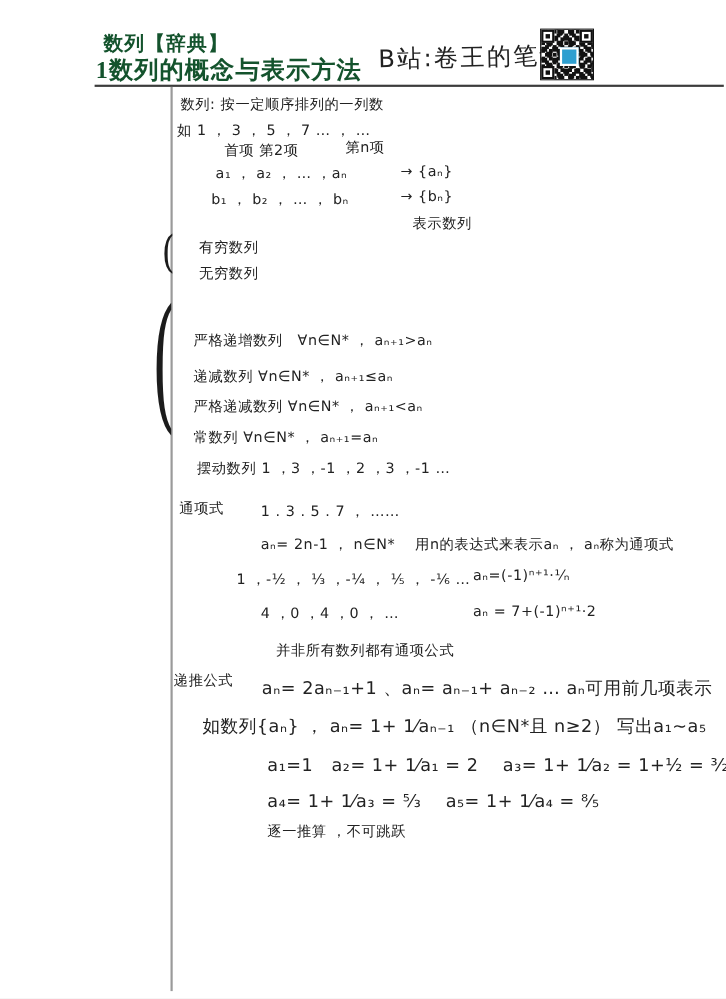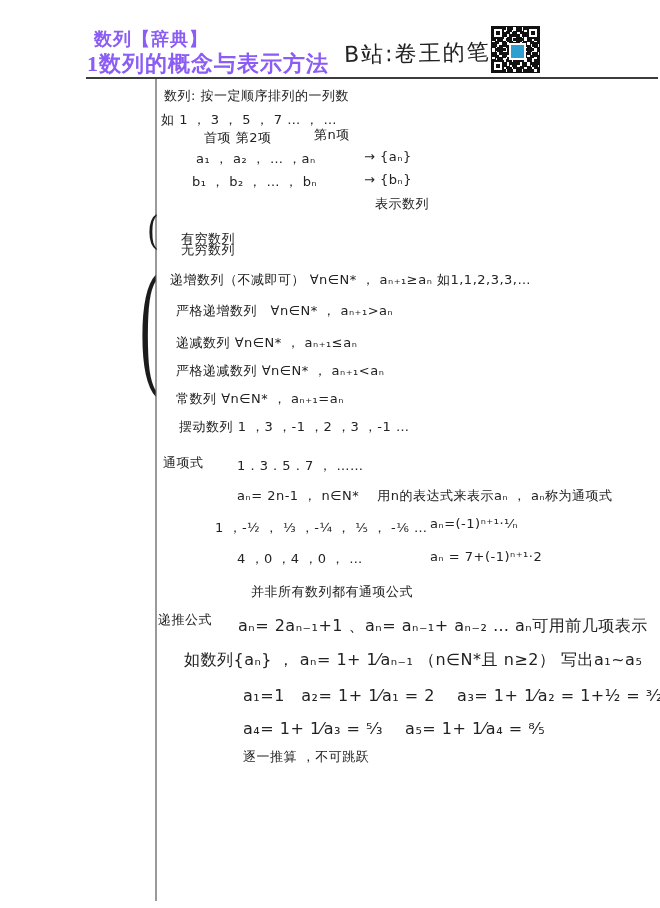--- a/index.html
+++ b/index.html
@@ -4,21 +4,21 @@
 <style>
   html,body { margin:0; padding:0; background:#e8e8e8; }
   .page {
     position:relative; width:660px; height:908px; margin:0 auto;
     background:#ffffff; overflow:hidden;
     font-family:"DejaVu Sans", sans-serif; color:#1d1d1d;
   }
   
   .printed {
     position:absolute; font-family:"Liberation Serif", serif;
-    font-weight:700; color:#8b5cf6; white-space:nowrap; letter-spacing:1px;
+    font-weight:700; color:#14532d; white-space:nowrap; letter-spacing:1px;
   }
   .title    { left:94px;  top:27px; font-size:18px; }
   .subtitle { left:87px;  top:49px; font-size:22px; }
   
   .hw {
     position:absolute; white-space:nowrap; font-size:13px;
     letter-spacing:0.5px; line-height:1.2; color:#222;
   }
   .sz16 { font-size:16px; }
   .channel {
@@ -73,25 +73,24 @@
   <div class="hw" style="left:161px;top:112px">如 1 ，  3 ， 5 ， 7 … ， …</div>
   <div class="hw" style="left:204px;top:130px">首项  第2项</div>
   <div class="hw" style="left:314px;top:127px">第n项</div>
   <div class="hw" style="left:196px;top:151px">a₁ ， a₂ ，  …  ，aₙ</div>
   <div class="hw" style="left:364px;top:149px">→ {aₙ}</div>
   <div class="hw" style="left:192px;top:174px">b₁ ，  b₂ ，   …  ， bₙ</div>
   <div class="hw" style="left:364px;top:172px">→ {bₙ}</div>
   <div class="hw" style="left:375px;top:196px">表示数列</div>
 
   <div class="brace brace-small">(</div>
-  <div class="hw" style="left:181px;top:231px">有穷数列</div>
+  <div class="hw" style="left:181px;top:218px">有穷数列</div>
   <div class="hw" style="left:181px;top:242px">无穷数列</div>
 
   <div class="brace brace-big">(</div>
-  <div class="hw" style="left:170px;top:272px">递增数列（不减即可） ∀n∈N* ， aₙ₊₁≥aₙ  如1,1,2,3,3,…</div>
   <div class="hw" style="left:176px;top:303px">严格递增数列　∀n∈N* ， aₙ₊₁&gt;aₙ</div>
   <div class="hw" style="left:176px;top:335px">递减数列 ∀n∈N* ， aₙ₊₁≤aₙ</div>
   <div class="hw" style="left:176px;top:363px">严格递减数列 ∀n∈N* ， aₙ₊₁&lt;aₙ</div>
   <div class="hw" style="left:176px;top:391px">常数列 ∀n∈N* ， aₙ₊₁=aₙ</div>
   <div class="hw" style="left:179px;top:419px">摆动数列 1 ，3 ，-1 ，2 ，3 ，-1 …</div>
 
   <div class="hw" style="left:163px;top:455px">通项式</div>
   <div class="hw" style="left:237px;top:458px">1 . 3 . 5 . 7 ，  ……</div>
   <div class="hw" style="left:237px;top:488px">aₙ= 2n-1 ， n∈N*　 用n的表达式来表示aₙ ， aₙ称为通项式</div>
   <div class="hw" style="left:215px;top:520px">1 ，-½ ， ⅓ ，-¼ ， ⅕ ， -⅙ …</div>

